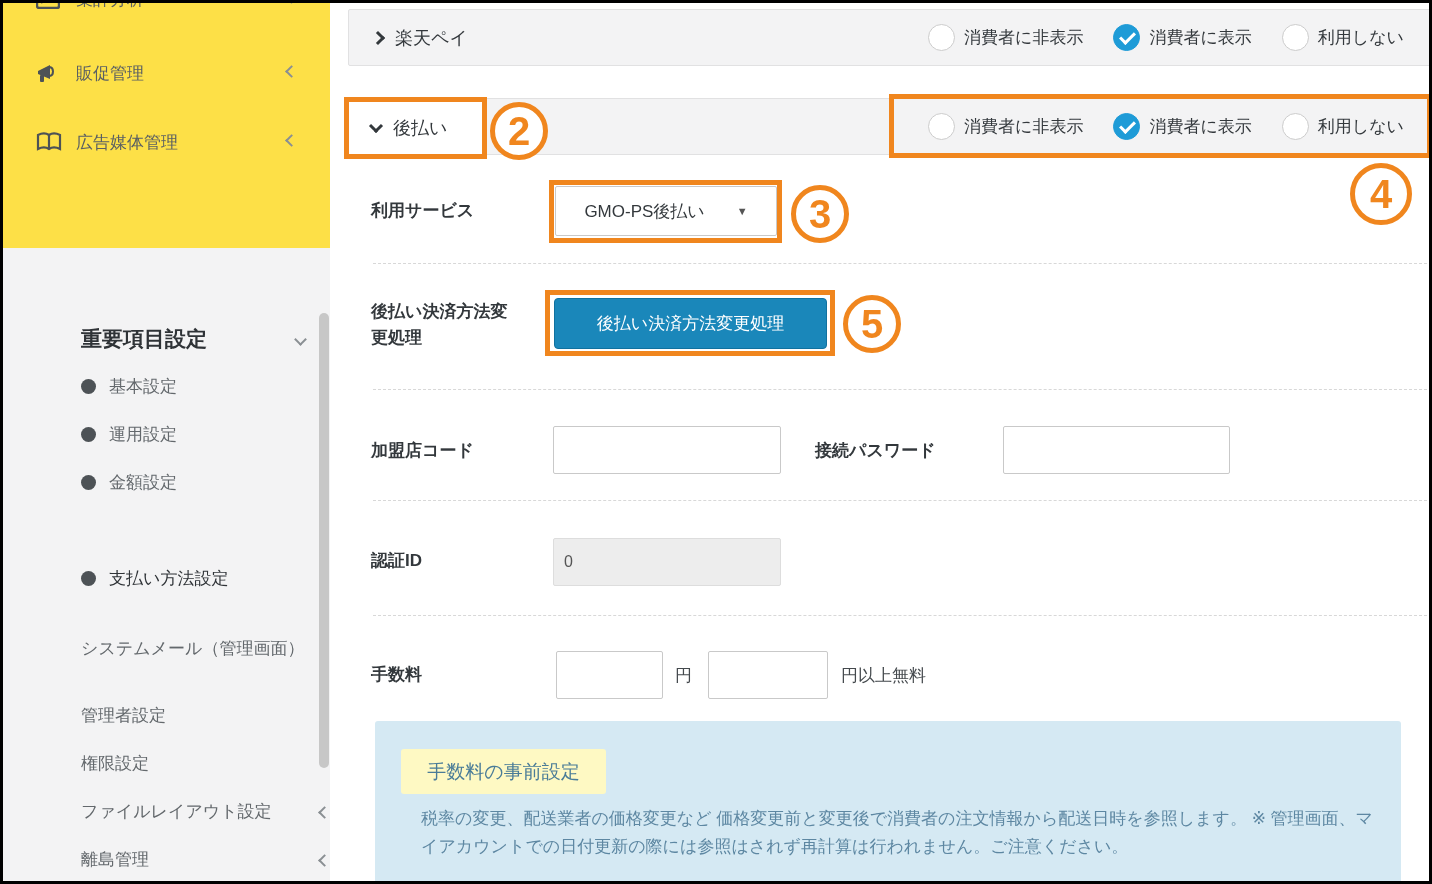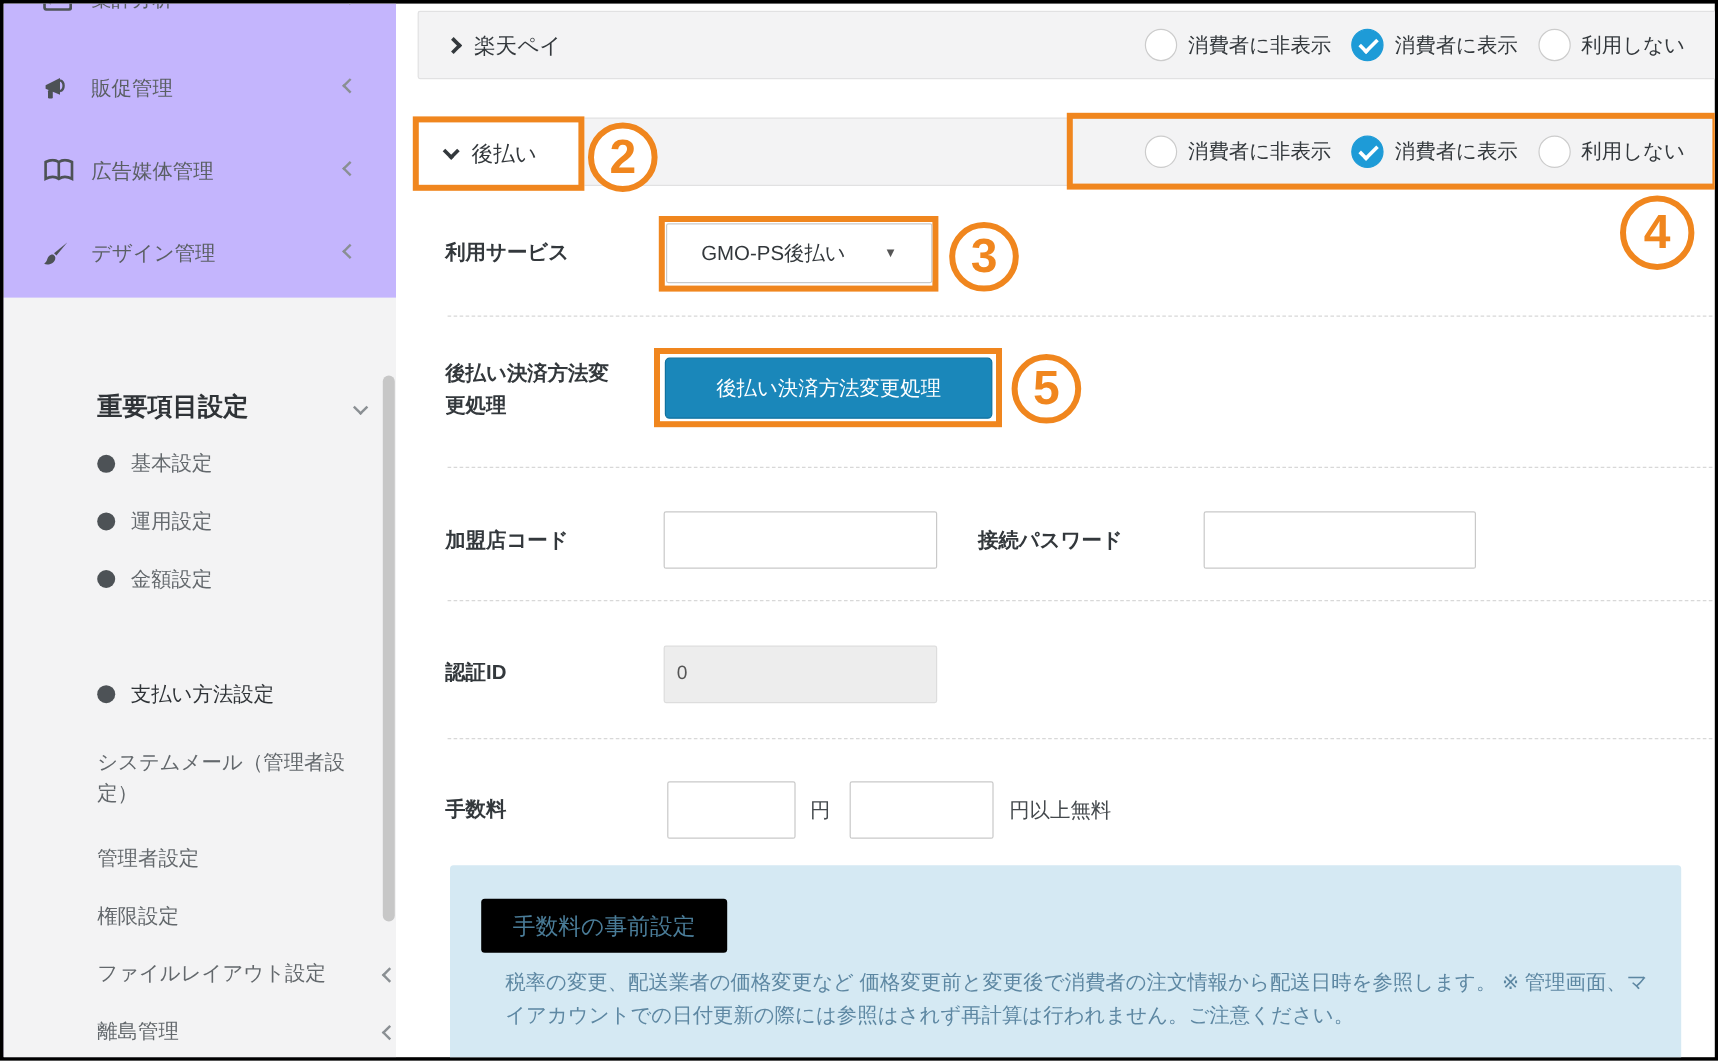--- a/index.html
+++ b/index.html
@@ -1,21 +1,21 @@
 <!DOCTYPE html>
 <html><head>
 <meta charset="utf-8">
 <style>
   * { margin:0; padding:0; box-sizing:border-box; }
   body { font-family:"Liberation Sans","DejaVu Sans",sans-serif; background:#888; }
   #page { position:relative; width:1432px; height:884px; background:#fff;
           border:3px solid #000; overflow:hidden; }
 
   
-  .sidebar { position:absolute; left:0; top:0; bottom:0; width:327px; background:#c4b5fd; }
+  .sidebar { position:absolute; left:0; top:0; bottom:0; width:327px; background:#fde047; }
   .settings-area { position:absolute; left:0; top:245px; bottom:0; width:327px; background:#f3f3f4; }
   .side-item { position:absolute; left:0; width:327px; height:44px; display:flex; align-items:center;
                padding-left:33px; color:#5a5f63; font-size:17px; cursor:pointer; }
   .side-item .ic { width:26px; height:22px; margin-right:14px; display:flex; align-items:center; }
   .side-item svg { fill:#4d5256; stroke:#4d5256; }
   .chev { display:inline-block; width:9px; height:9px; border-top:2px solid #8a8f93; border-right:2px solid #8a8f93; }
   .chev-l { transform:rotate(-135deg); }
   .chev-d { transform:rotate(135deg); }
   .side-chev { position:absolute; right:34px; top:50%; margin-top:-6px; }
   .sub-head { position:absolute; left:78px; width:240px; height:40px; display:flex; align-items:center;
@@ -33,21 +33,21 @@
 
   
   .bar { position:absolute; left:345px; width:1083px; height:57px; background:#f3f3f4;
          border:1px solid #e1e1e2; border-radius:2px; display:flex; align-items:center;
          padding:0 26px 0 24px; }
   .bar-title { display:flex; align-items:center; gap:12px; font-size:18px; color:#33383c; }
   .bchev { display:inline-block; width:10px; height:10px; border-top:3px solid #33383c; border-right:3px solid #33383c; }
   .bchev-r { transform:rotate(45deg); }
   .bchev-d { transform:rotate(135deg); margin-top:-4px; }
 
-  .radio-group { display:flex; align-items:center; margin-left:auto; gap:17px; }
+  .radio-group { display:flex; align-items:center; margin-left:auto; gap:30px; }
   .radio-opt { display:flex; align-items:center; gap:9px; cursor:pointer; }
   .radio { width:27px; height:27px; border-radius:50%; background:#fff; border:1px solid #ccc; flex:none; position:relative; }
   .radio.checked { background:#1e9bd7; border-color:#1e9bd7; }
   .radio.checked::after { content:""; position:absolute; left:6px; top:7px; width:12px; height:6px;
                           border-left:3px solid #fff; border-bottom:3px solid #fff; transform:rotate(-45deg); }
   .rlabel { font-size:17px; color:#33383c; white-space:nowrap; }
 
   
   .obox { position:absolute; border:5px solid #f0861e; }
   .num { position:absolute; width:58px; height:58px; border-radius:50%; background:#fff;
@@ -65,21 +65,21 @@
                font-size:17px; color:#33383c; cursor:pointer; }
   .selectbox .arrow { font-size:11px; color:#555; }
   .btn-blue { position:absolute; background:#1a87ba; border:1px solid #10719f; border-radius:4px;
               color:#fff; font-size:17px; display:flex; align-items:center; justify-content:center;
               cursor:pointer; font-family:inherit; }
   .unit { position:absolute; font-size:17px; color:#44494d; }
 
   
   .infobox { position:absolute; left:372px; top:718px; width:1026px; height:180px;
              background:#d5e9f3; border-radius:3px; }
-  .chip { position:absolute; left:26px; top:28px; width:205px; height:45px; background:#000000;
+  .chip { position:absolute; left:26px; top:28px; width:205px; height:45px; background:#fef9c3;
           border-radius:3px; display:flex; align-items:center; justify-content:center;
           font-size:19px; color:#4a7c98; }
   .infotext { position:absolute; left:46px; top:84px; width:962px; font-size:17px;
               line-height:28px; color:#5d87a2; }
 </style>
 </head>
 <body>
 
 <div id="page">
 
@@ -113,30 +113,20 @@
       <span class="ic">
         <svg width="26" height="20" viewBox="0 0 26 20">
             <path d="M2 3 C6 1 10 1 13 3 C16 1 20 1 24 3 L24 17 C20 15 16 15 13 17 C10 15 6 15 2 17 Z" fill="none" stroke-width="2.2"></path>
             <line x1="13" y1="3" x2="13" y2="17" stroke-width="2.2"></line>
           </svg>
       </span>
       <span>広告媒体管理</span>
       <span class="chev chev-l side-chev"></span>
     </div>
 
-    <div class="side-item" style="top:186px;">
-      <span class="ic">
-        <svg width="22" height="22" viewBox="0 0 22 22">
-            <path d="M20 2 L9 11 L11 13 L20 2 Z" stroke="none"></path>
-            <path d="M8 12 C5 12 4 14 3 17 C2 19 1 19 1 20 C4 21 9 20 10 16 C10.5 14 9.5 12.5 8 12 Z" stroke="none"></path>
-          </svg>
-      </span>
-      <span>デザイン管理</span>
-      <span class="chev chev-l side-chev"></span>
-    </div>
 
 
     <div class="sub-head" style="top:316px;">
       <span>重要項目設定</span>
       <span class="chev chev-d"></span>
     </div>
 
     <div class="bullet-item" style="top:363px;">
       <span class="dot"></span>
       <span>基本設定</span>
@@ -148,21 +138,21 @@
     <div class="bullet-item" style="top:459px;">
       <span class="dot"></span>
       <span>金額設定</span>
     </div>
     <div class="bullet-item current" style="top:555px;">
       <span class="dot"></span>
       <span>支払い方法設定</span>
     </div>
 
     <div class="plain-item" style="top:618px;height:56px;">
-      <span>システムメール（管理者設定）</span>
+      <span>システムメール（管理画面）</span>
     </div>
     <div class="plain-item" style="top:693px;height:40px;">
       <span>管理者設定</span>
     </div>
     <div class="plain-item" style="top:741px;height:40px;">
       <span>権限設定</span>
     </div>
     <div class="plain-item" style="top:789px;height:40px;">
       <span>ファイルレイアウト設定</span>
       <span class="chev chev-l" style="position:absolute;right:-16px;"></span>

